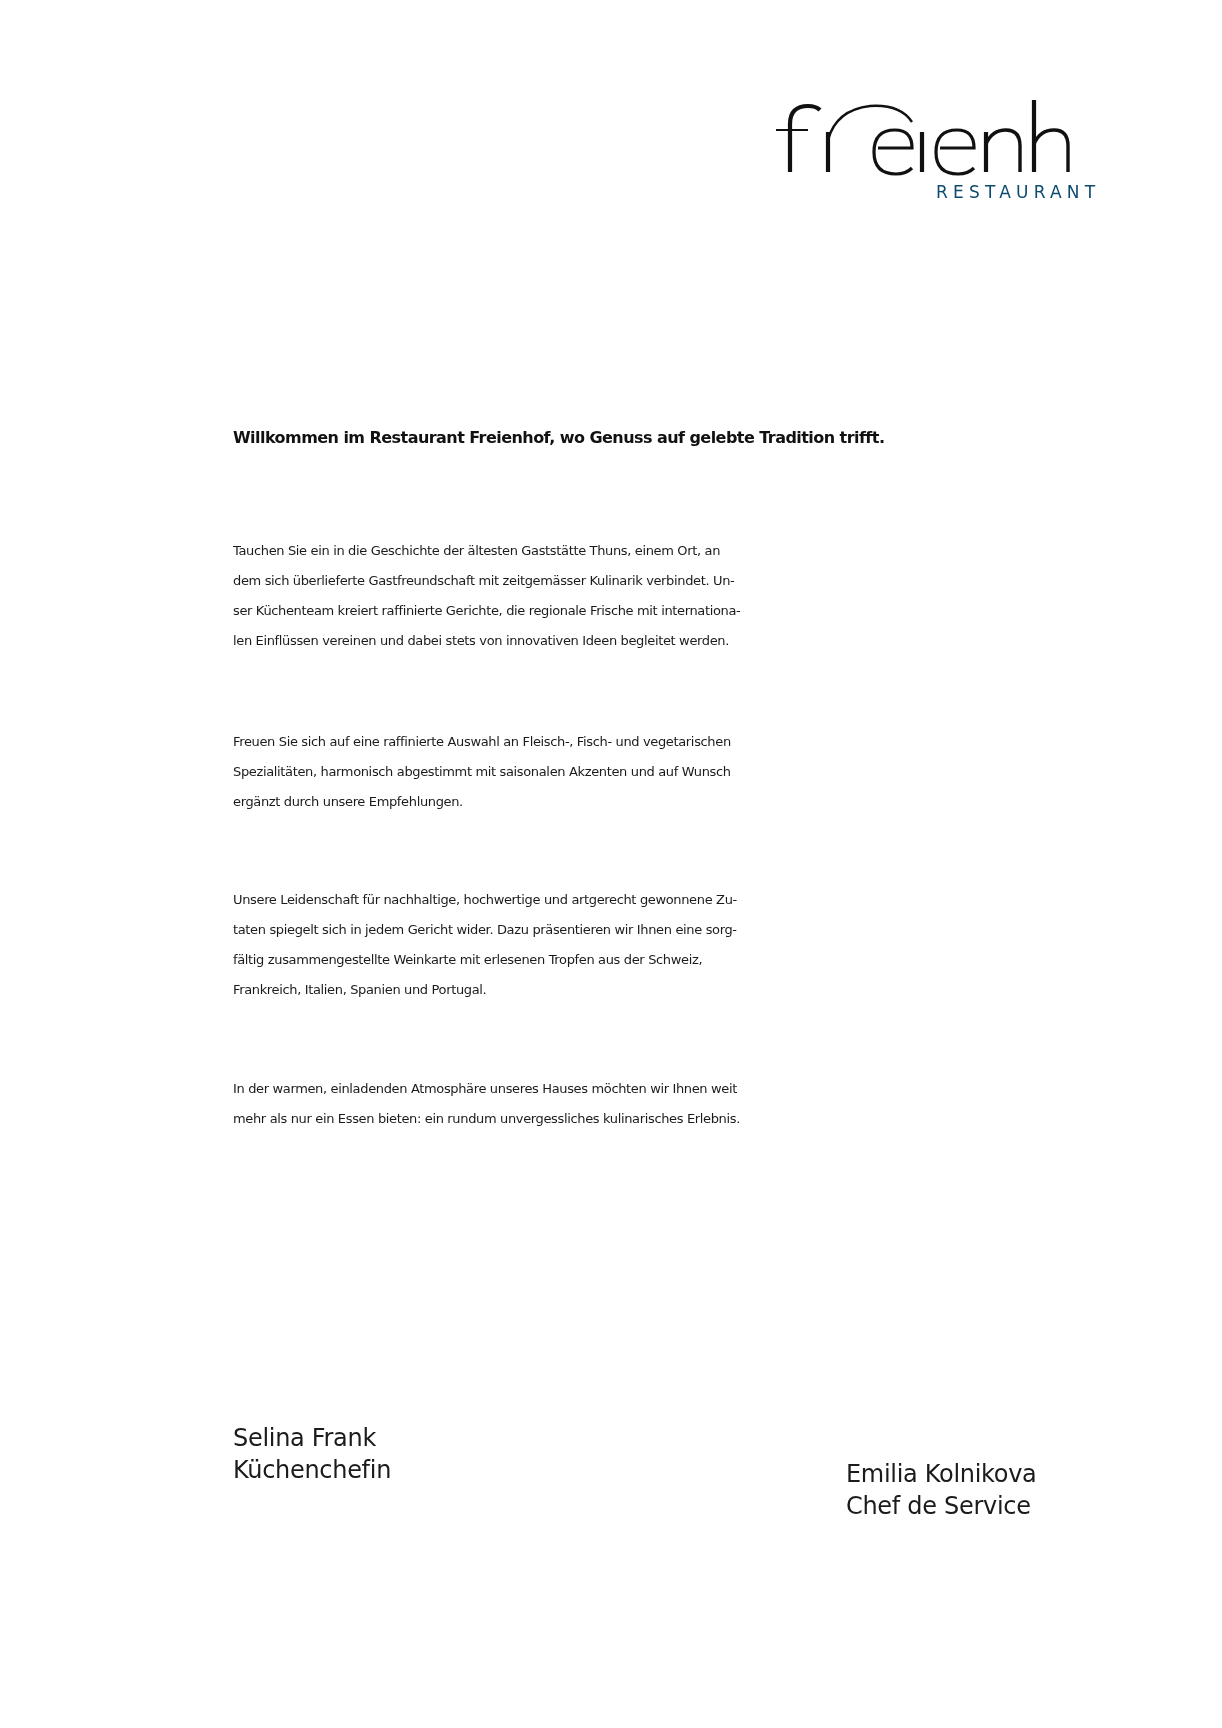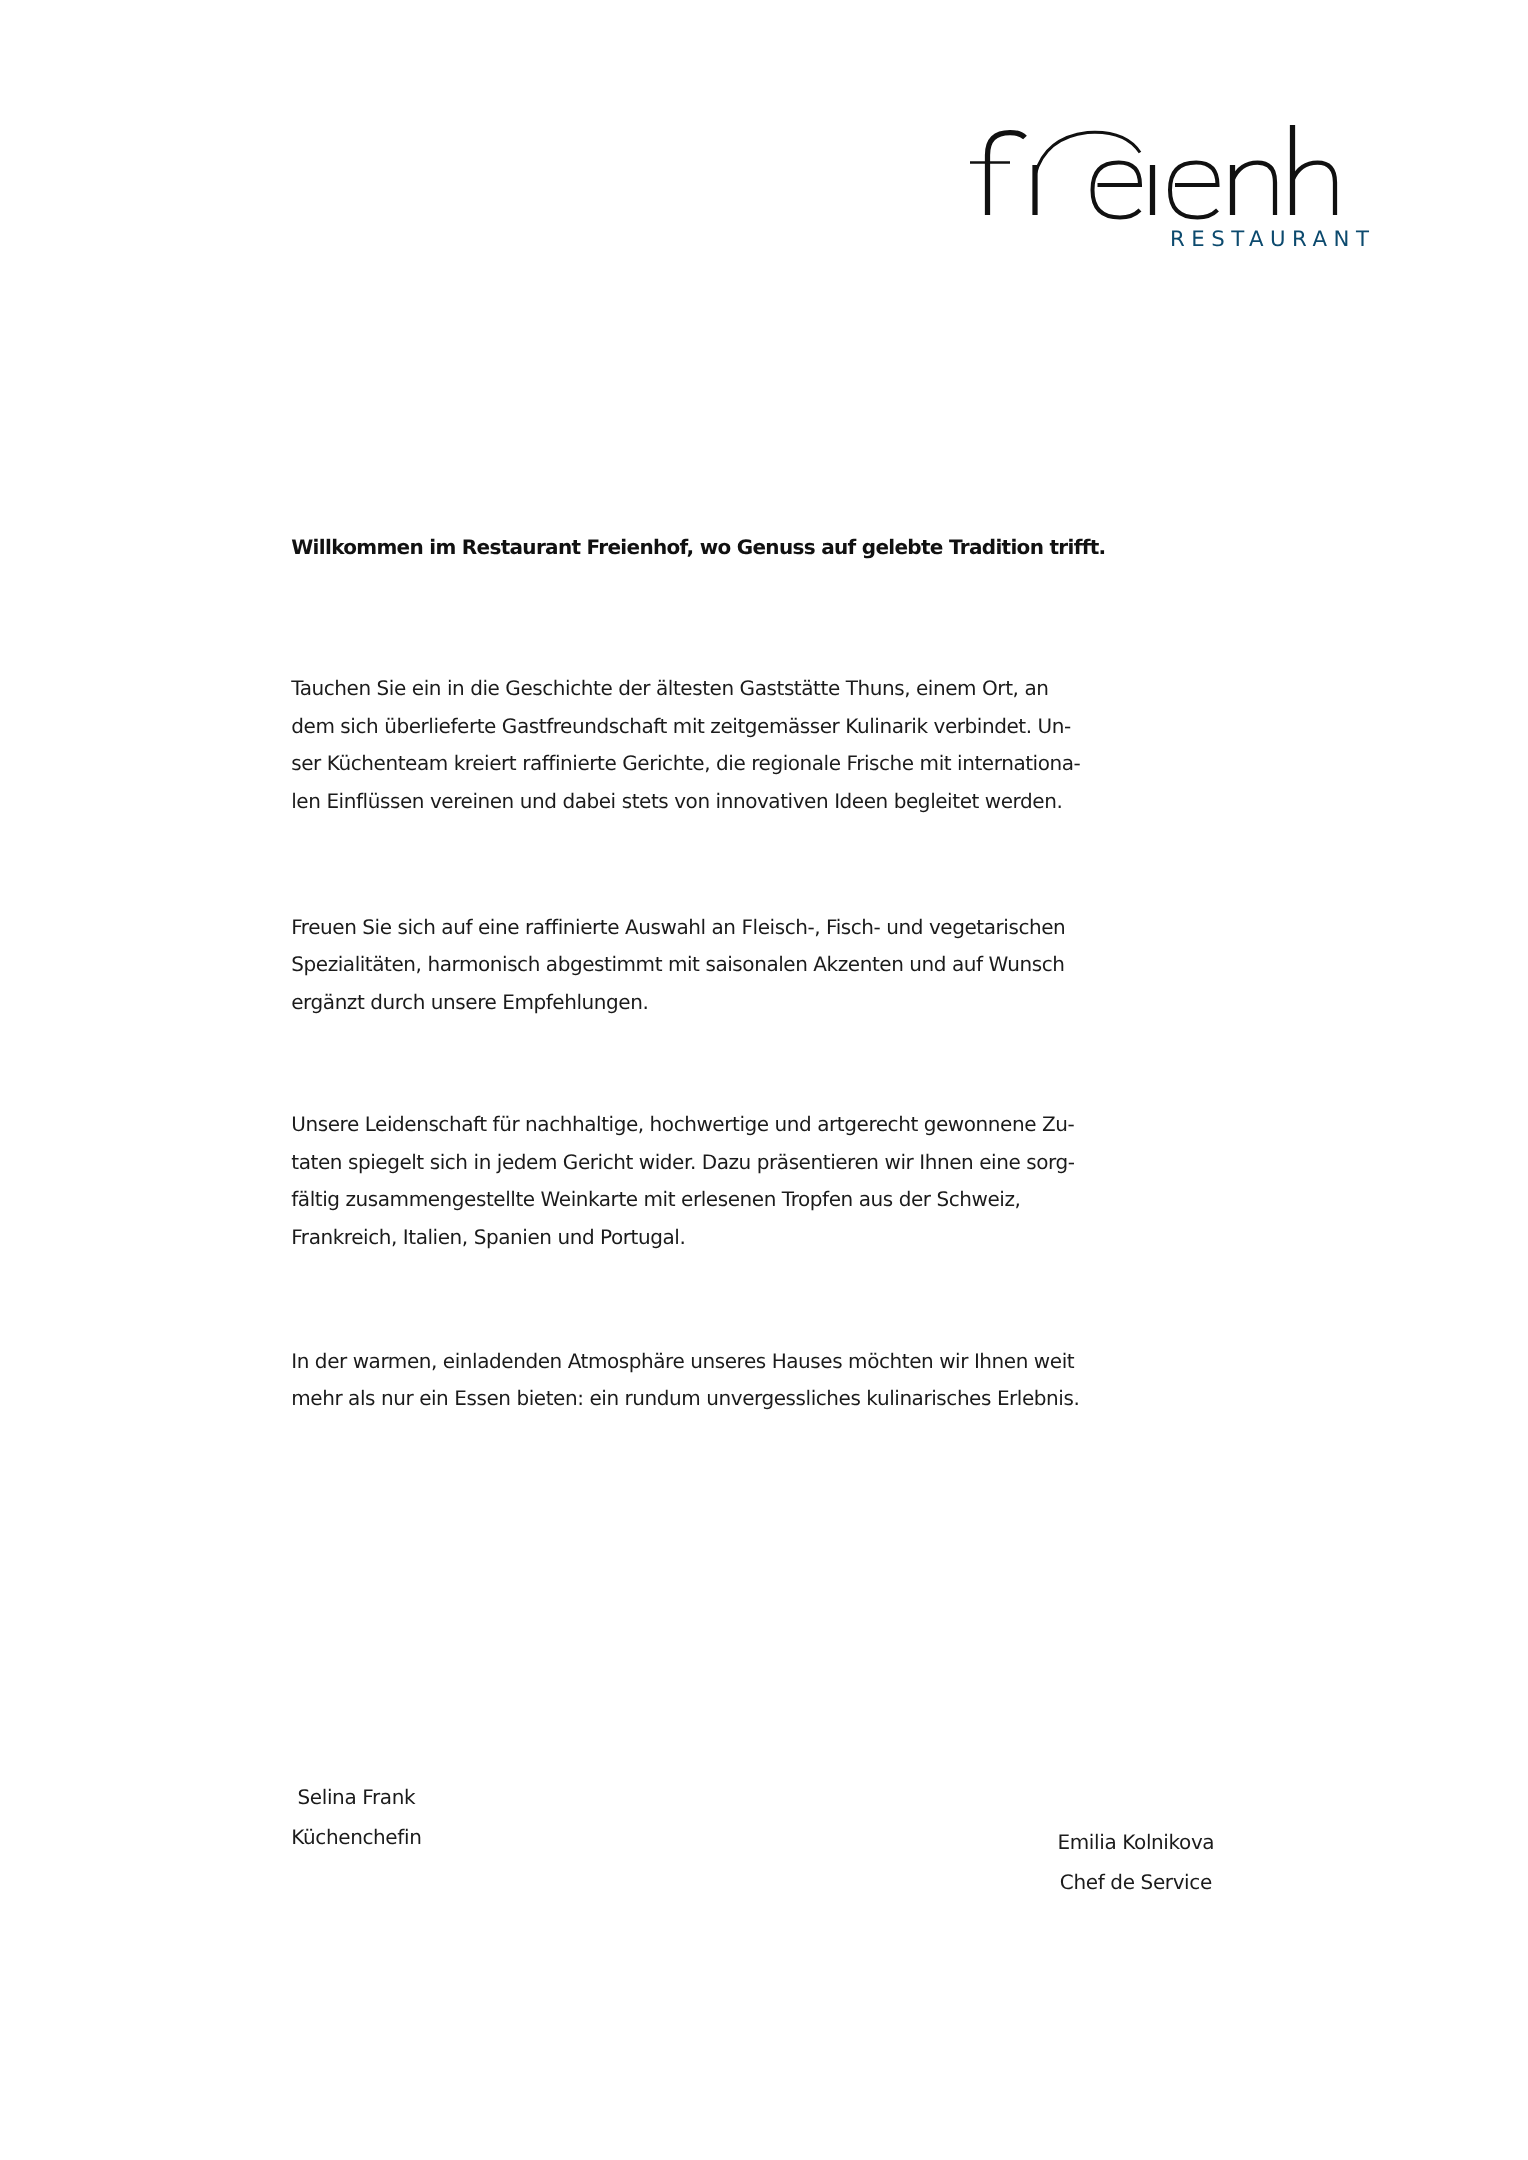--- a/index.html
+++ b/index.html
@@ -47,41 +47,40 @@
       font-weight: bold;
       font-size: 16px;
       letter-spacing: -0.55px;
       white-space: nowrap;
       color: #111111;
     }
     .para {
       position: absolute;
       left: 233px;
       font-family: "DejaVu Sans", sans-serif;
-      font-size: 16px;
+      font-size: 13px;
       line-height: 30px;
       letter-spacing: -0.35px;
       color: #1b1b1b;
     }
     .para .line {
       display: block;
       white-space: nowrap;
     }
     .p1 { top: 536px; }
     .p2 { top: 727px; }
     .p3 { top: 885px; }
     .p4 { top: 1074px; }
     .sig {
       position: absolute;
       font-family: "DejaVu Sans", sans-serif;
-      font-size: 16px;
+      font-size: 24px;
       line-height: 32px;
       letter-spacing: -0.3px;
       color: #1b1b1b;
-      text-align: center;
     }
     .sig span { display: block; white-space: nowrap; }
     .sig-left { left: 233px; top: 1422px; }
     .sig-right { left: 846px; top: 1422px; margin-top: 36px; }
   </style>
 </head>
 <body>
 
 <div class="logo">
   <svg class="logo-word" viewBox="0 0 340 90" xmlns="http://www.w3.org/2000/svg">

